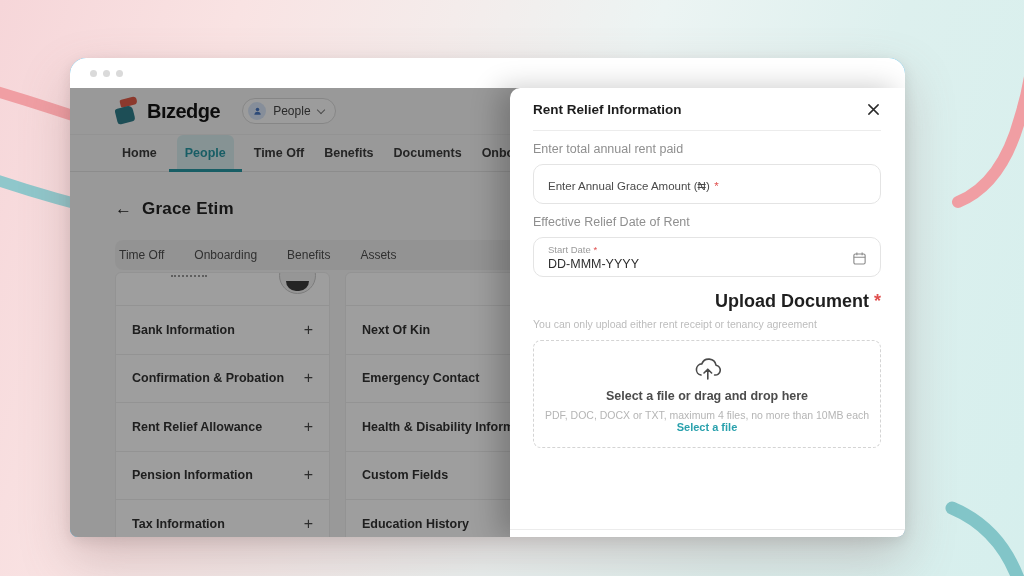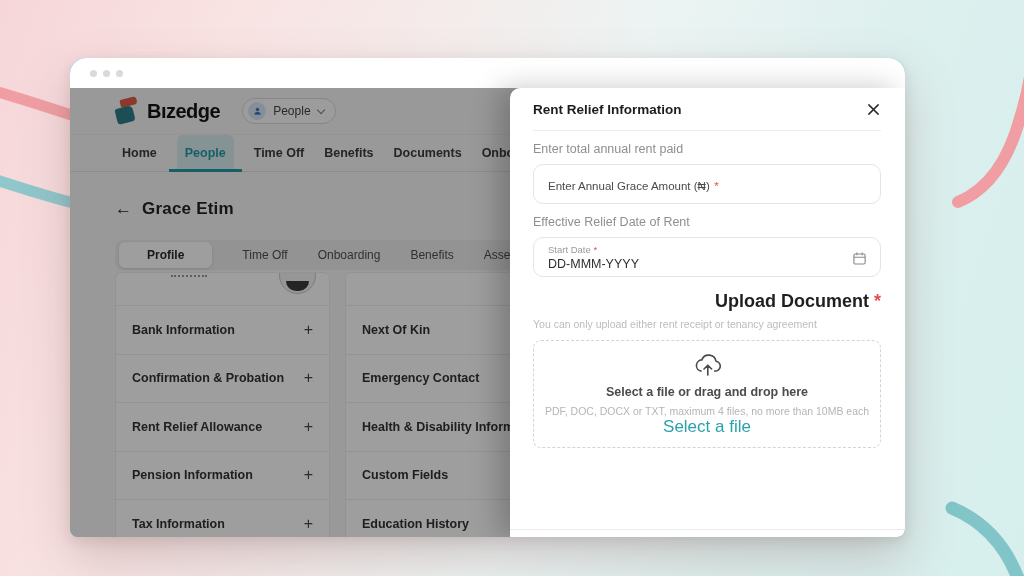--- a/index.html
+++ b/index.html
@@ -98,21 +98,21 @@
   .date-inner-label { font-size:9.5px; color:#9a9a9a; }
   .date-value { font-size:12.5px; color:#2e2e2e; margin-top:2px; }
   .cal { position:absolute; right:13px; top:13px; }
 
   .upload-label { margin-top:14px; font-size:18px; font-weight:800; color:#1f1f1f;text-align:right; }
   .upload-helper { margin-top:6px; font-size:10.5px; color:#bcbcbc; }
   .dropzone { margin-top:10px; height:108px; border:1.5px dashed #d4d4d4; border-radius:8px;
     display:flex; flex-direction:column; align-items:center; justify-content:center; text-align:center; }
   .drop-title { margin-top:4px; font-size:12.5px; font-weight:700; color:#4c4c4c; }
   .drop-hint { margin-top:6px; font-size:10.5px; color:#b5b5b5; }
-  .drop-link { font-size:17px; font-weight:400; color:#2aa1ad; }
+  .drop-link { font-size:11px; font-weight:700; color:#2aa1ad; }
   .drawer-footer-divider { position:absolute; left:0; right:0; bottom:7px; border-top:1px solid #ececec; }
 </style>
 </head>
 <body>
 
 <svg class="bg-decor" width="1024" height="576" viewBox="0 0 1024 576">
   <path d="M -15 88 Q 40 104 110 128" fill="none" stroke="#f09ea3" stroke-width="11" stroke-linecap="round"></path>
   <path d="M -15 176 Q 45 197 120 215" fill="none" stroke="#8fc7cb" stroke-width="11" stroke-linecap="round"></path>
   <path d="M 958 202 Q 1002 184 1020 118 Q 1032 80 1034 40" fill="none" stroke="#f09ea3" stroke-width="12" stroke-linecap="round"></path>
   <path d="M 952 508 Q 1004 530 1022 590" fill="none" stroke="#82c5c8" stroke-width="13" stroke-linecap="round"></path>
@@ -158,21 +158,20 @@
       <span class="nav-item">Documents</span>
       <span class="nav-item">Onboarding</span>
     </div>
 
     <div class="page-title-row">
       <span class="back-glyph">←</span>
       <span class="page-title">Grace Etim</span>
     </div>
 
     <div class="subtabs">
-      <span class="subtab active">Profile</span>
       <span class="subtab">Time Off</span>
       <span class="subtab">Onboarding</span>
       <span class="subtab">Benefits</span>
       <span class="subtab">Assets</span>
     </div>
 
     <div class="card left">
       <div class="partial-row">
         <span class="cut-marks"></span>
         <span class="avatar-cut"></span>

